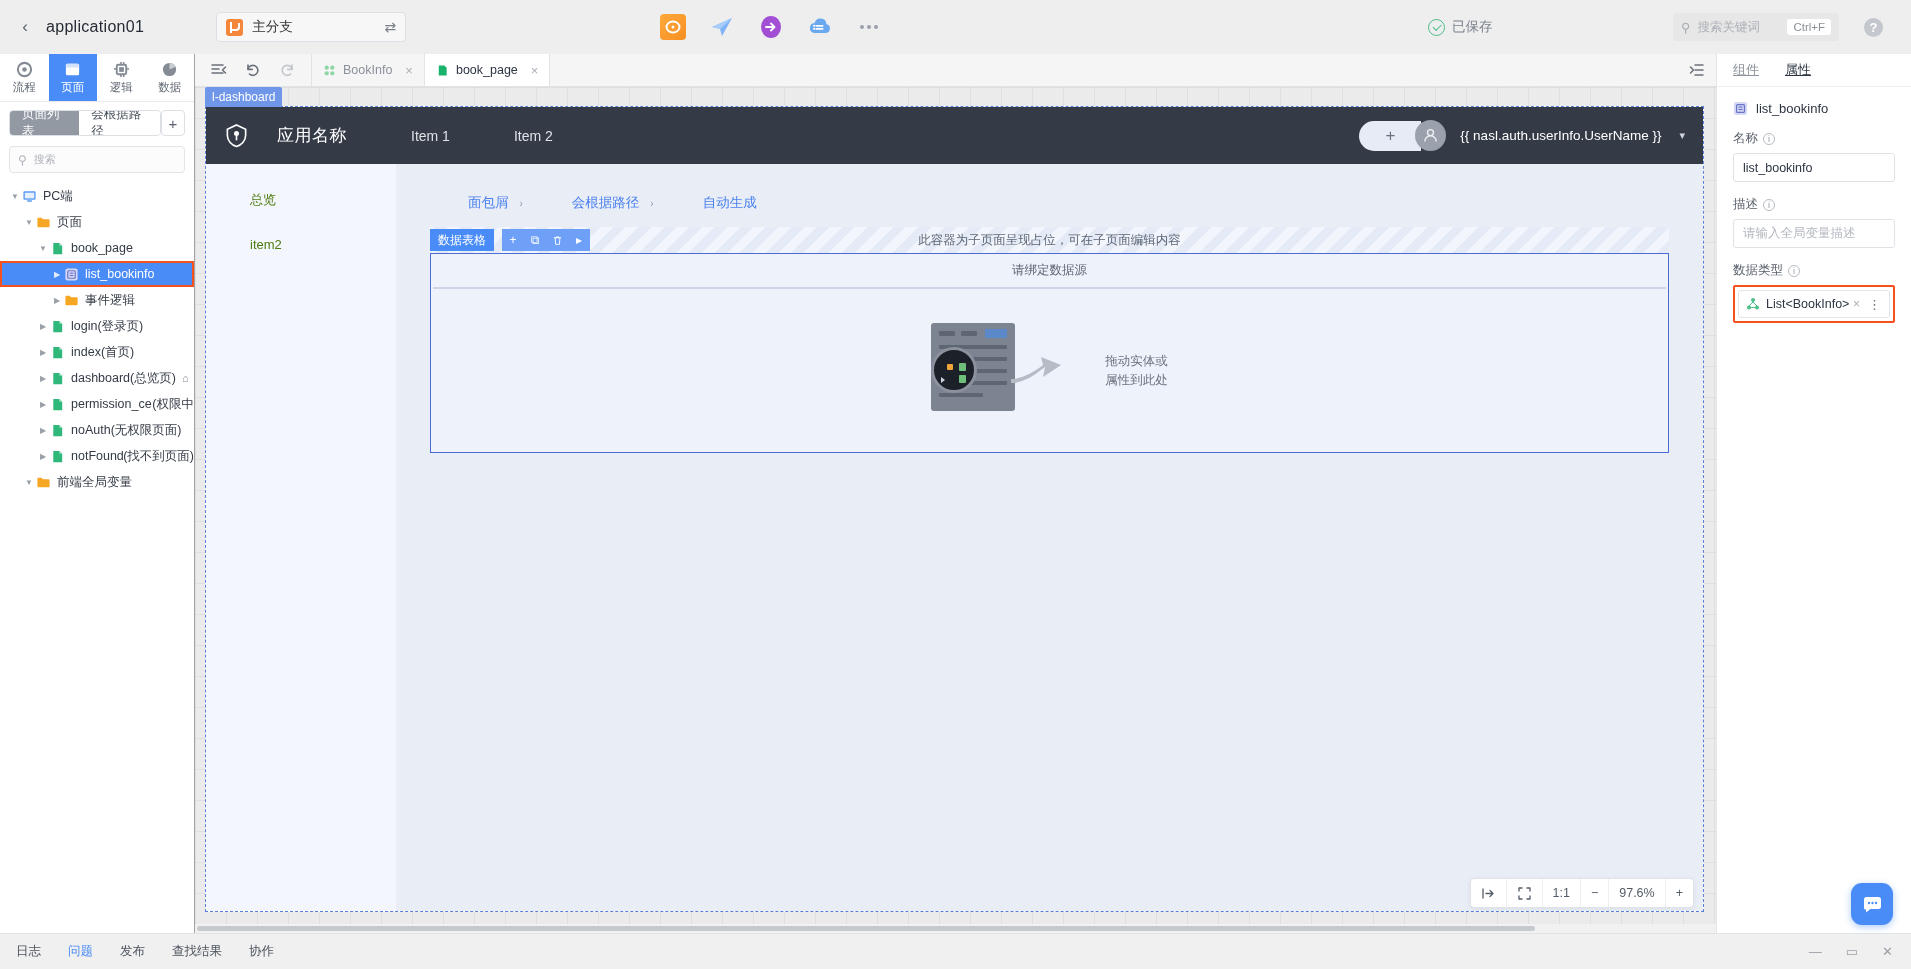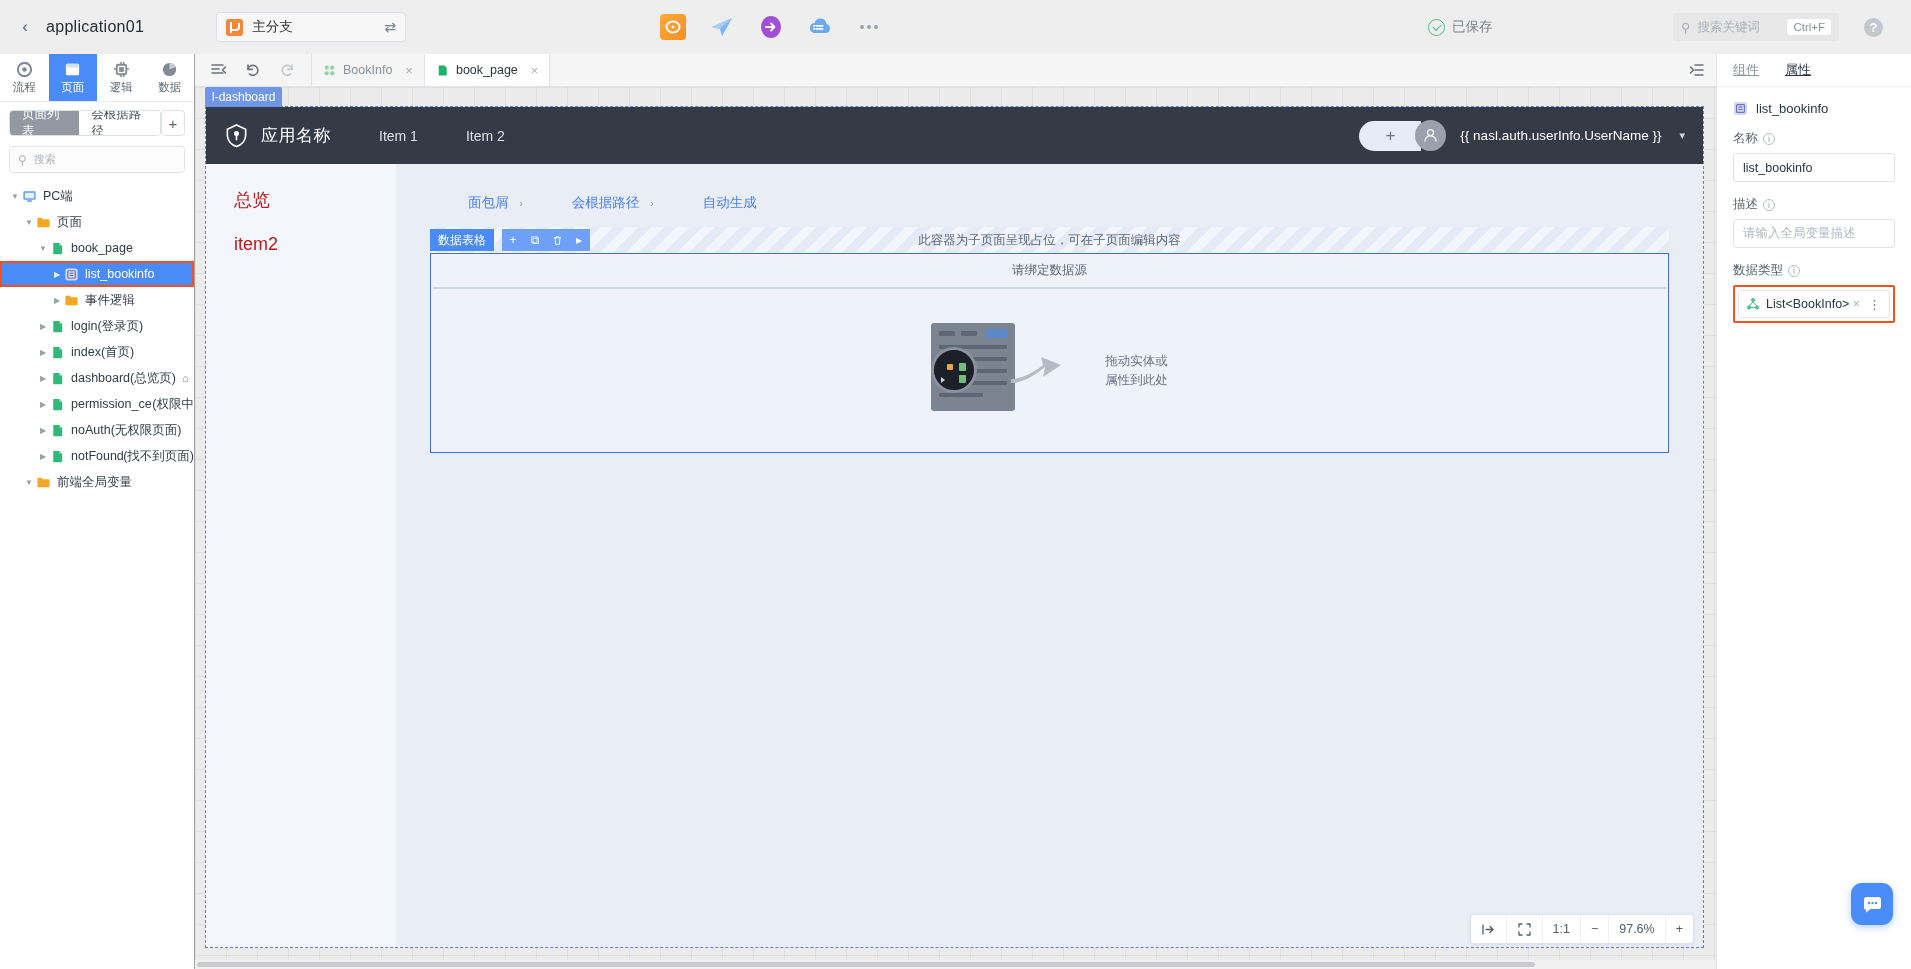--- a/index.html
+++ b/index.html
@@ -164,21 +164,21 @@
     position: absolute; left: 10px; top: 0px; background: #6f96e8; color: #fff;
     font-size: 12px; padding: 3px 7px; border-radius: 2px 2px 0 0; z-index: 5;
   }
   .page-frame {
     position: absolute; left: 10px; top: 19px; right: 12px; bottom: 12px;
     border: 1px dashed #5b7ddb; background: #fff; display: flex; flex-direction: column;
     overflow: hidden;
   }
   .app-header {
     height: 57px; flex: 0 0 57px; background: #343a46; display: flex; align-items: center;
-    padding: 0 18px; position: relative;
+    padding: 0 18px; position: relative; gap: 16px;
   }
   .logo-mark { width: 25px; height: 25px; flex: 0 0 25px; }
   .app-name { color: #fff; font-size: 17px; margin-left: 12px; letter-spacing: .5px; }
   .nav-item { color: #dfe2e8; font-size: 14px; margin-left: 48px; cursor: pointer; }
   .hdr-right { margin-left: auto; display: flex; align-items: center; }
   .plusbox {
     width: 62px; height: 30px; background: #e6ebf5; border-radius: 15px 0 0 15px;
     display: flex; align-items: center; justify-content: center; color: #6a7280; font-size: 17px;
   }
   .avatar {
@@ -186,22 +186,22 @@
     display: flex; align-items: center; justify-content: center; color: #f0f2f5;
   }
   .uname { color: #fff; font-size: 13.5px; margin-left: 14px; }
   .chev { color: #cfd4dd; margin-left: 18px; font-size: 11px; }
 
   .page-body { flex: 1 1 auto; display: flex; min-height: 0; }
   .side-menu {
     width: 190px; flex: 0 0 190px; background: #f3f6fd; padding-top: 14px;
   }
   .side-menu div {
-    height: 44px; display: flex; align-items: center; padding-left: 28px; font-size: 18px;
-    color: #b91c1c; cursor: pointer;
+    height: 44px; display: flex; align-items: center; padding-left: 44px; font-size: 13px;
+    color: #4d7c0f; cursor: pointer;
   }
   .content-area { flex: 1 1 auto; background: #e9edf5; position: relative; min-width: 0; padding: 0 34px; }
   .crumb { display: flex; align-items: center; gap: 11px; padding-top: 30px; font-size: 13.5px; }
   .crumb a { color: #4a81f0; cursor: pointer; margin-left: 38px; }
   .crumb i { color: #9099a8; font-size: 10px; font-style: normal; }
 
   .slot-strip {
     position: relative; margin-top: 15px; height: 26px;
     background: repeating-linear-gradient(-45deg, #e4eaf6 0 9px, #f2f5fb 9px 18px);
     display: flex; align-items: center; gap: 8px;
@@ -760,20 +760,32 @@
               <span>List&lt;BookInfo&gt;</span>
             </span>
             <span class="dt-x">×</span>
             <span class="dt-dots">⋮</span>
           </div>
         </div>
       </div>
     </div>
   </div>
 
+  <div class="bottombar">
+    <span class="bt">日志</span>
+    <span class="bt on">问题</span>
+    <span class="bt">发布</span>
+    <span class="bt">查找结果</span>
+    <span class="bt">协作</span>
+    <span class="bb-right">
+      <span>—</span>
+      <span>▭</span>
+      <span>✕</span>
+    </span>
+  </div>
 
   <div class="chat-fab">
     <svg width="23" height="23" viewBox="0 0 23 23">
       <path d="M3 6.5 a2.5 2.5 0 0 1 2.5 -2.5 h12 a2.5 2.5 0 0 1 2.5 2.5 v7 a2.5 2.5 0 0 1 -2.5 2.5 H9.5 L5 19.5 V16.5 h-.5 A1.5 1.5 0 0 1 3 15 Z" fill="#fff"></path>
       <circle cx="8" cy="10" r="1.2" fill="#4a8cf7"></circle>
         <circle cx="11.5" cy="10" r="1.2" fill="#4a8cf7"></circle>
         <circle cx="15" cy="10" r="1.2" fill="#4a8cf7"></circle>
     </svg>
   </div>
 </div>

